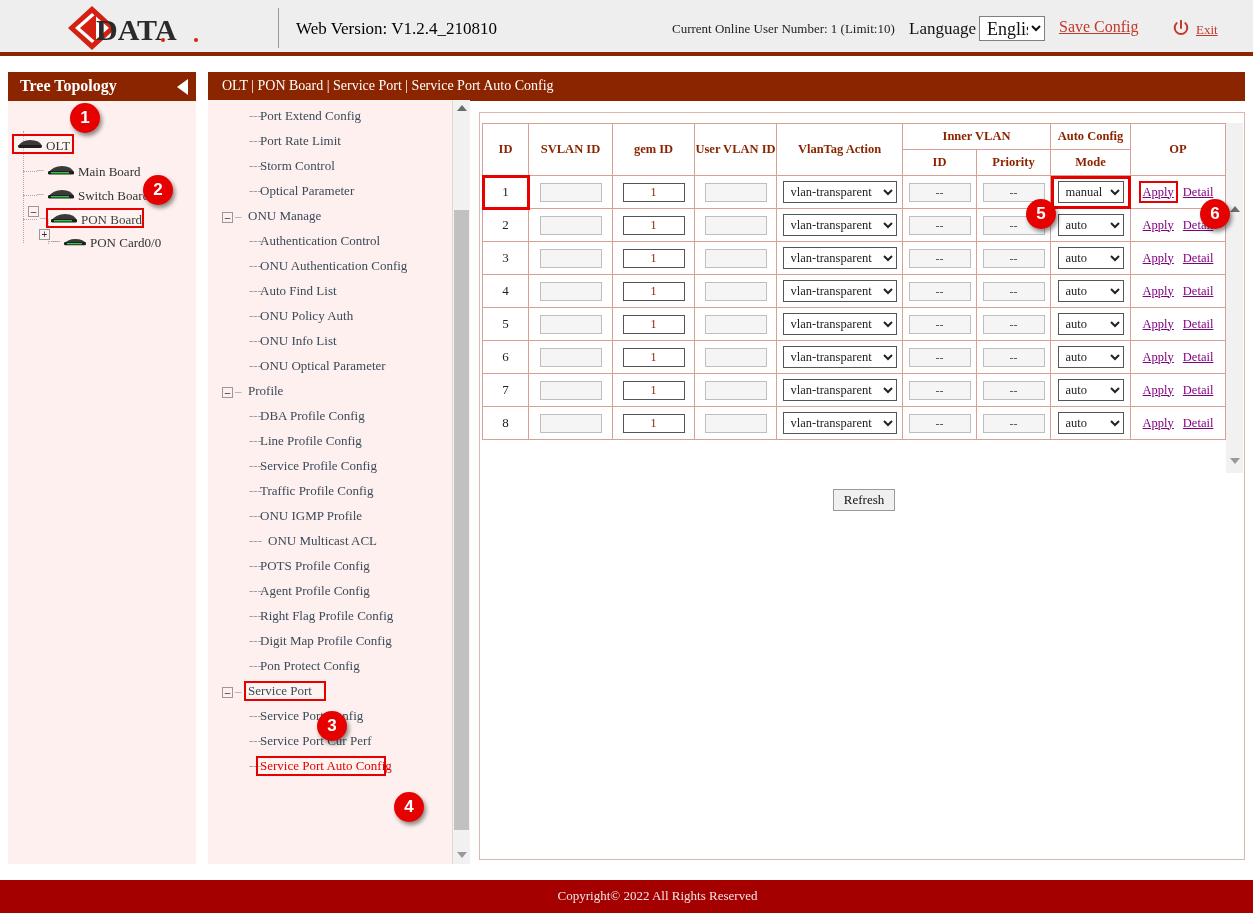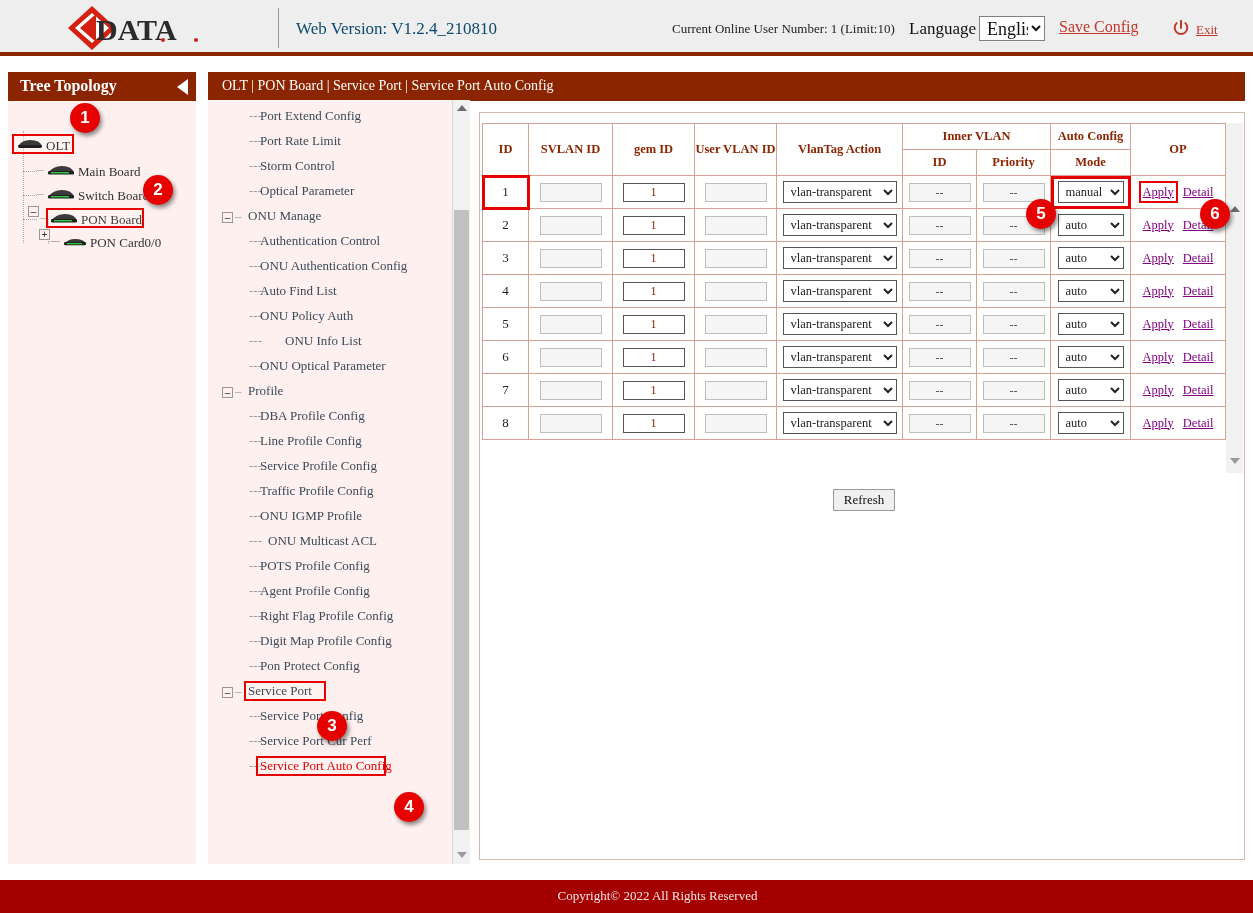--- a/index.html
+++ b/index.html
@@ -22,21 +22,21 @@
     position: absolute; left: 66px; top: 4px;
     width: 150px; height: 48px;
   }
   .logo-svg { display:block; }
   .hdr-divider {
     position: absolute; left: 278px; top: 8px;
     width: 1px; height: 40px; background: #999;
   }
   .webver {
     position: absolute; left: 296px; top: 19px;
-    font-size: 17px; color: #0c4a6e;
+    font-size: 17px; color: #000000;
   }
   .online-users {
     position: absolute; left: 672px; top: 21px;
     font-size: 13px; color: #222;
   }
   .lang-label {
     position: absolute; left: 909px; top: 19px;
     font-size: 17px; color: #111;
   }
   .lang-select {
@@ -378,21 +378,21 @@
       <div class="mgroup" style="left: 40px; top: 108px;">ONU Manage</div>
       <div class="mdash" style="left: 41px; top: 133px; color: rgb(153, 153, 153);">---</div>
       <div class="mitem" style="left: 52px; top: 133px;">Authentication Control</div>
       <div class="mdash" style="left: 41px; top: 158px; color: rgb(153, 153, 153);">---</div>
       <div class="mitem" style="left: 52px; top: 158px;">ONU Authentication Config</div>
       <div class="mdash" style="left: 41px; top: 183px; color: rgb(153, 153, 153);">---</div>
       <div class="mitem" style="left: 52px; top: 183px;">Auto Find List</div>
       <div class="mdash" style="left: 41px; top: 208px; color: rgb(153, 153, 153);">---</div>
       <div class="mitem" style="left: 52px; top: 208px;">ONU Policy Auth</div>
       <div class="mdash" style="left: 41px; top: 233px; color: rgb(153, 153, 153);">---</div>
-      <div class="mitem" style="left: 52px; top: 233px; margin-left: 25px;">ONU Info List</div>
+      <div class="mitem" style="left: 52px; top: 233px;">ONU Info List</div>
       <div class="mdash" style="left: 41px; top: 258px; color: rgb(153, 153, 153);">---</div>
       <div class="mitem" style="left: 52px; top: 258px;">ONU Optical Parameter</div>
       <div class="expander" style="left: 14px; top: 287px;">–</div>
       <div class="mdash" style="left: 27px; top: 283px;">–</div>
       <div class="mgroup" style="left: 40px; top: 283px;">Profile</div>
       <div class="mdash" style="left: 41px; top: 308px; color: rgb(153, 153, 153);">---</div>
       <div class="mitem" style="left: 52px; top: 308px;">DBA Profile Config</div>
       <div class="mdash" style="left: 41px; top: 333px; color: rgb(153, 153, 153);">---</div>
       <div class="mitem" style="left: 52px; top: 333px;">Line Profile Config</div>
       <div class="mdash" style="left: 41px; top: 358px; color: rgb(153, 153, 153);">---</div>

